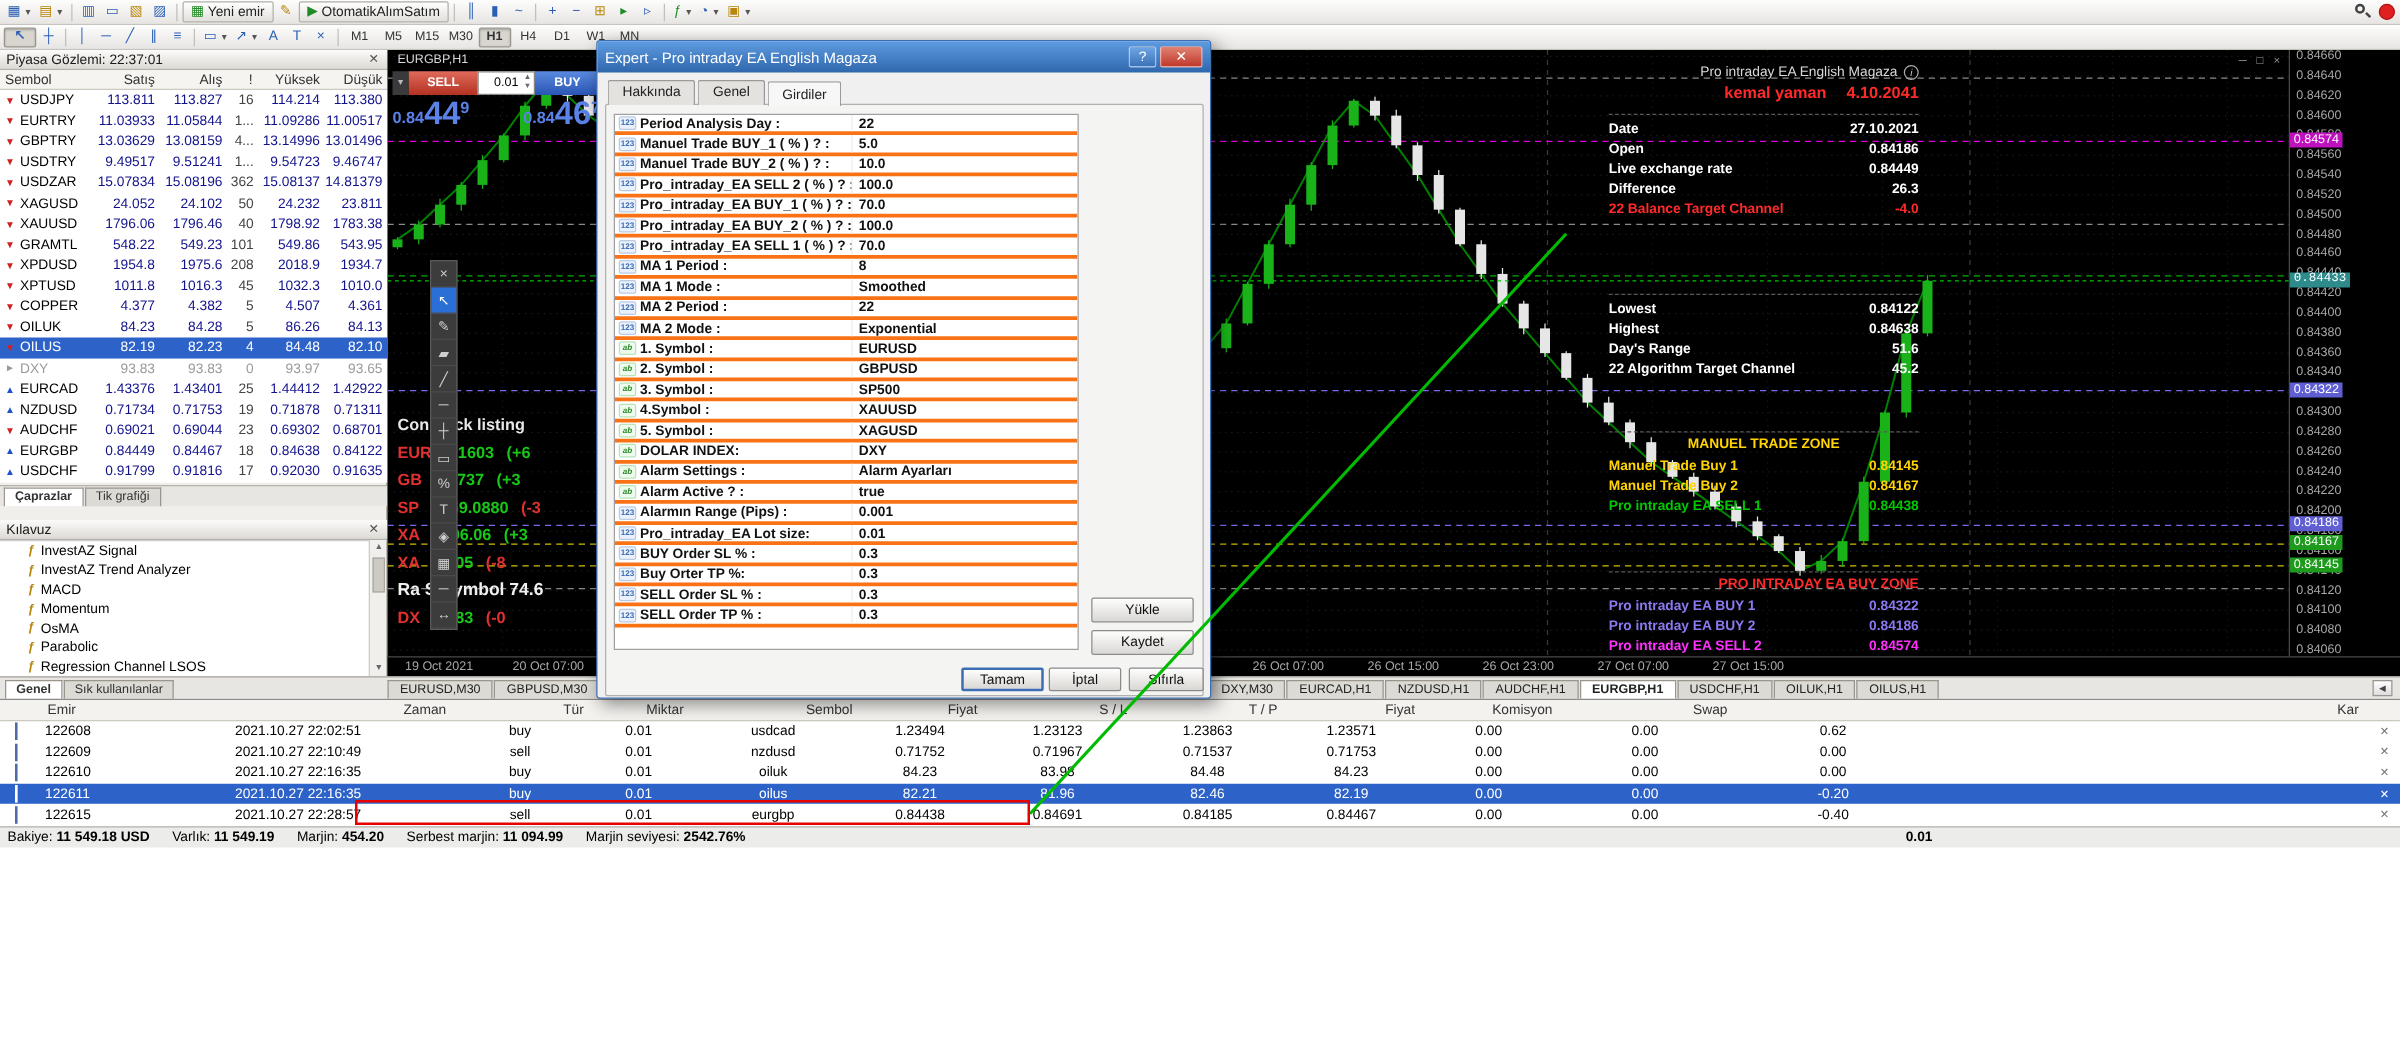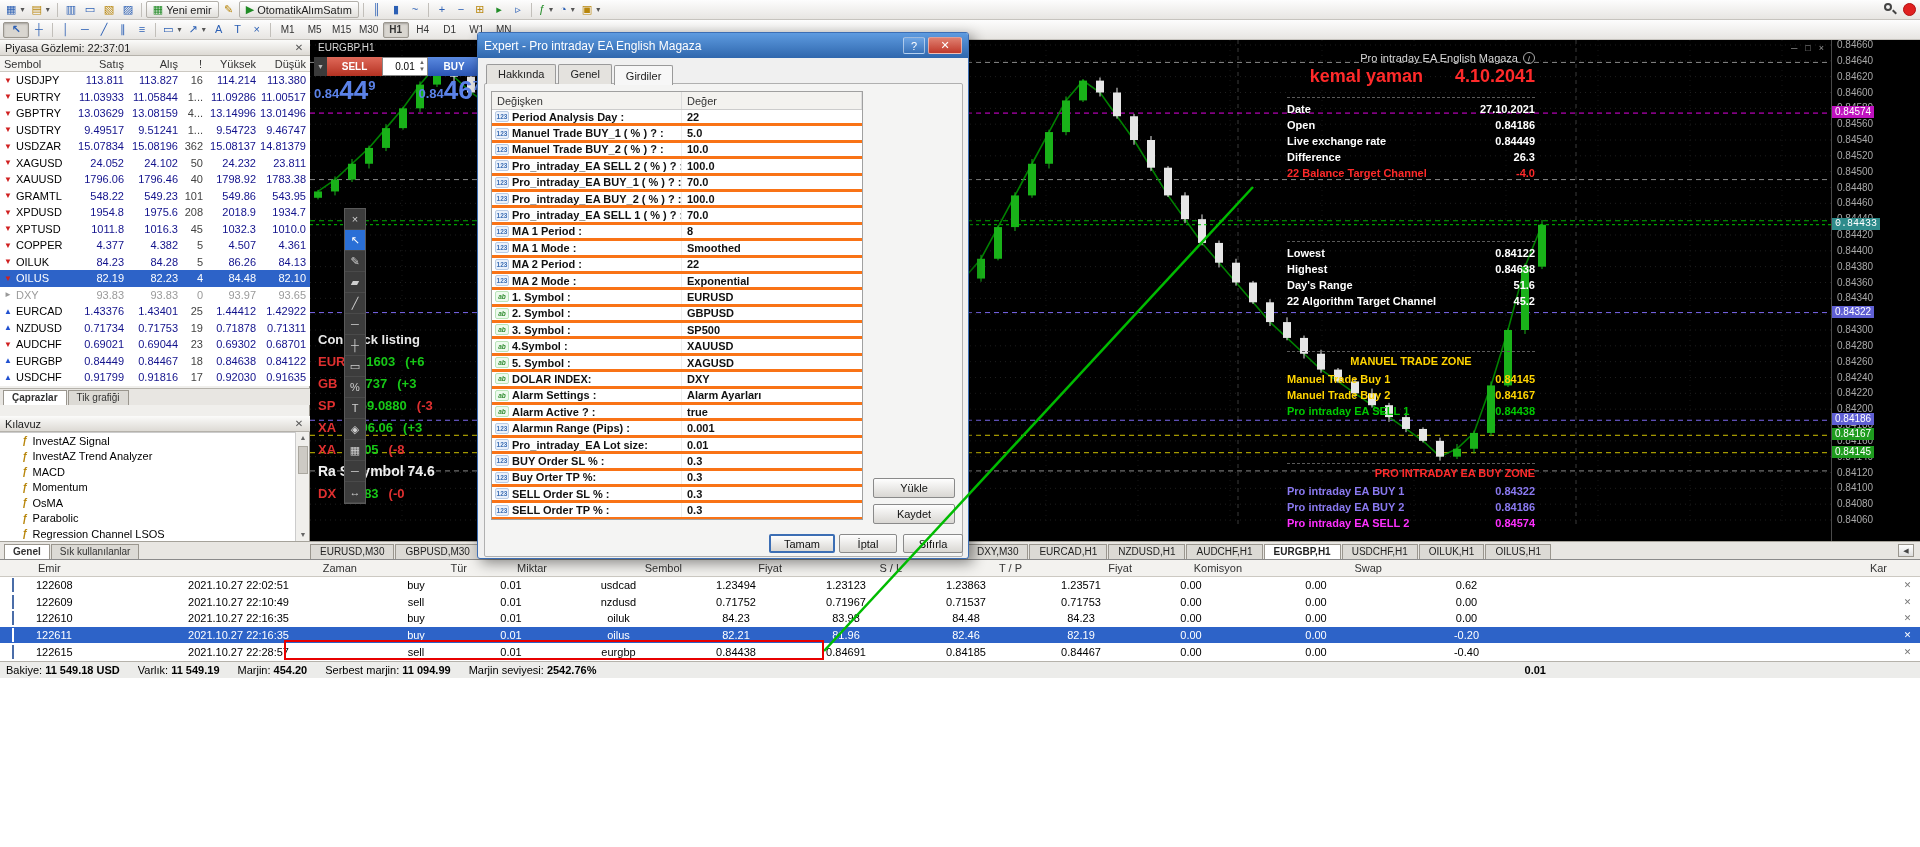--- a/index.html
+++ b/index.html
@@ -87,21 +87,21 @@
 
   #contrack { position:absolute; left:8px; top:288px; z-index:5; font-size:13px; font-weight:bold; white-space:nowrap; }
   #contrack .row { height:22px; display:flex; gap:10px; align-items:center; }
   .ct-w { color:#e8e8e8; } .ct-w2 { color:#f0f0f0; font-size:14px; }
   .ct-l { color:#e03030; } .ct-v { color:#17c817; } .ct-e { color:#17c817; } .ct-e.neg { color:#e03030; }
 
   #infopanel { position:absolute; left:977px; top:12px; width:248px; z-index:5; font-size:11px; font-weight:bold; color:#fff; }
   #ip-watermark { display:flex; justify-content:flex-end; align-items:center; gap:5px; color:#d8d8d8; font-weight:normal; }
   .i-circ { width:12px; height:12px; border:1px solid #aaa; border-radius:50%; font-size:8px; color:#ccc;
             display:inline-flex; align-items:center; justify-content:center; font-style:italic; }
-  #ip-names { display:flex; justify-content:flex-end; gap:32px; color:#ff2a2a; font-size:18px; margin-top:2px; }
+  #ip-names { display:flex; justify-content:flex-end; gap:16px; color:#ff2a2a; font-size:13px; margin-top:2px; }
   .ip-section { border-top:1px dashed #5a5a5a; padding-top:3px; }
   .ip-row { display:flex; justify-content:space-between; height:16px; align-items:center; }
   .ip-head { text-align:center; height:16px; }
   .c-red { color:#ff2a2a;text-align:right; } .c-yel { color:#ffd400; } .c-grn { color:#00c800; }
   .c-sla { color:#8a79f0; } .c-mag { color:#ff30ff; } .c-wht { color:#fff; }
 
   
   #tabsbar { position:absolute; left:0; top:541px; width:1920px; height:18px; background:#e8e6e2; border-top:1px solid #a5a29a;
              display:flex; align-items:flex-end; }
   #left-tabs { width:310px; display:flex; padding-left:4px; gap:1px; }
@@ -749,20 +749,30 @@
       </svg>
     <div id="chart-titlebar">
       <span>EURGBP,H1</span>
       <span class="wctl">
         <span>─</span>
         <span>□</span>
         <span>×</span>
       </span>
     </div>
     <div class="axis-sep"></div>
+    <div id="xaxis">
+        <span class="xlabel" style="left: 14px;">19 Oct 2021</span>
+        <span class="xlabel" style="left: 100px;">20 Oct 07:00</span>
+        <span class="xlabel" style="left: 192px;">20 Oct 15:00</span>
+        <span class="xlabel" style="left: 692px;">26 Oct 07:00</span>
+        <span class="xlabel" style="left: 784px;">26 Oct 15:00</span>
+        <span class="xlabel" style="left: 876px;">26 Oct 23:00</span>
+        <span class="xlabel" style="left: 968px;">27 Oct 07:00</span>
+        <span class="xlabel" style="left: 1060px;">27 Oct 15:00</span>
+      </div>
 
     <div id="oneclick">
       <div id="oc-row1">
         <span id="oc-caret">▼</span>
         <span class="oc-sell">SELL</span>
         <span class="oc-vol">
           <span>0.01</span>
           <span class="ud">▲<br>▼</span>
         </span>
         <span class="oc-buy">BUY</span>
@@ -1097,24 +1107,20 @@
       <span class="dlg-tbtn">?</span>
       <span class="dlg-tbtn close">✕</span>
     </div>
     <div id="dlg-frame"></div>
     <div id="dlg-tabs">
         <span class="dtab">Hakkında</span>
         <span class="dtab">Genel</span>
         <span class="dtab active">Girdiler</span>
       </div>
     <div id="param-table">
-      <div id="param-head">
-        <span>Değişken</span>
-        <span>Değer</span>
-      </div>
       <div id="param-rows">
           <div class="prow">
             <span class="pic ic-n">123</span>
             <span class="pname">Period Analysis Day :</span>
             <span class="pval">22</span>
           </div>
           <div class="prow">
             <span class="pic ic-n">123</span>
             <span class="pname">Manuel Trade BUY_1 ( % ) ? :</span>
             <span class="pval">5.0</span>

